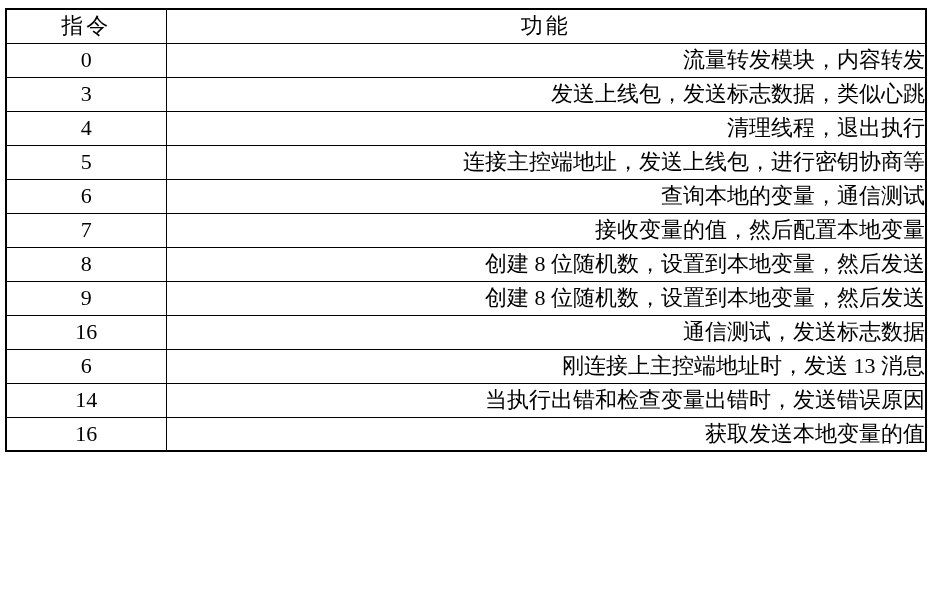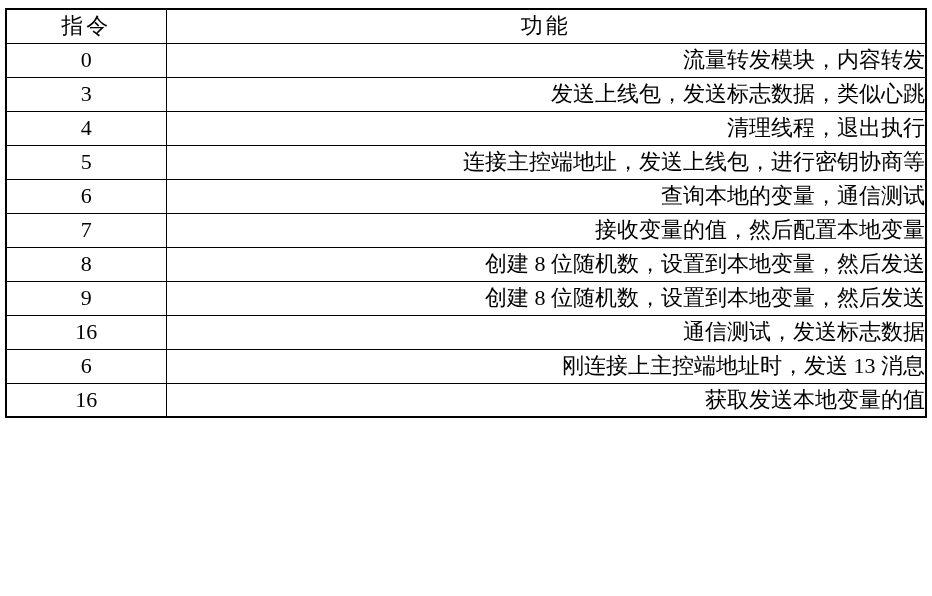--- a/index.html
+++ b/index.html
@@ -104,17 +104,21 @@
       </tr>
       <tr>
         <td class="cell-instruction">16</td>
         <td class="cell-function">通信测试，发送标志数据</td>
       </tr>
       <tr>
         <td class="cell-instruction">6</td>
         <td class="cell-function">刚连接上主控端地址时，发送 13 消息</td>
       </tr>
       <tr>
+        <td class="cell-instruction">14</td>
+        <td class="cell-function">当执行出错和检查变量出错时，发送错误原因</td>
+      </tr>
+      <tr>
         <td class="cell-instruction">16</td>
         <td class="cell-function">获取发送本地变量的值</td>
       </tr>
     </tbody>
 </table>
 
 </body></html>

